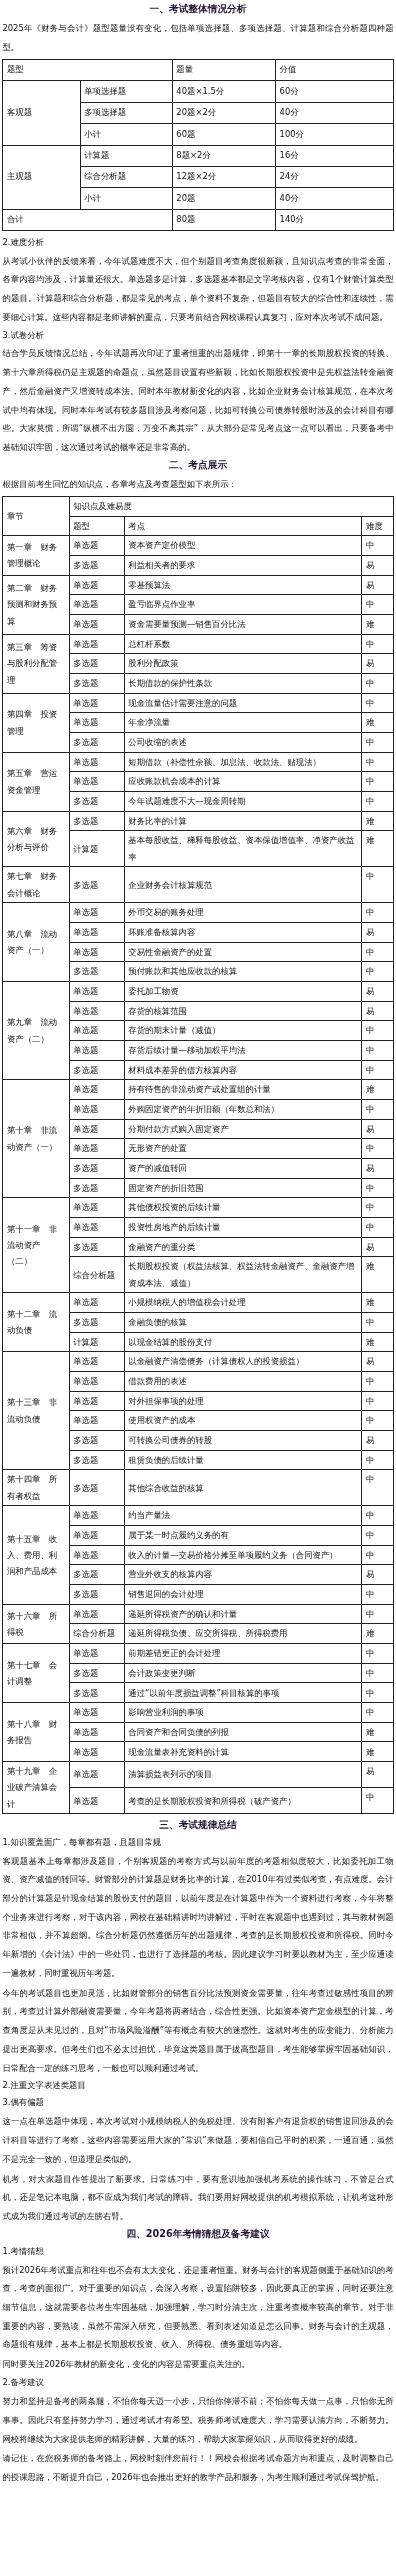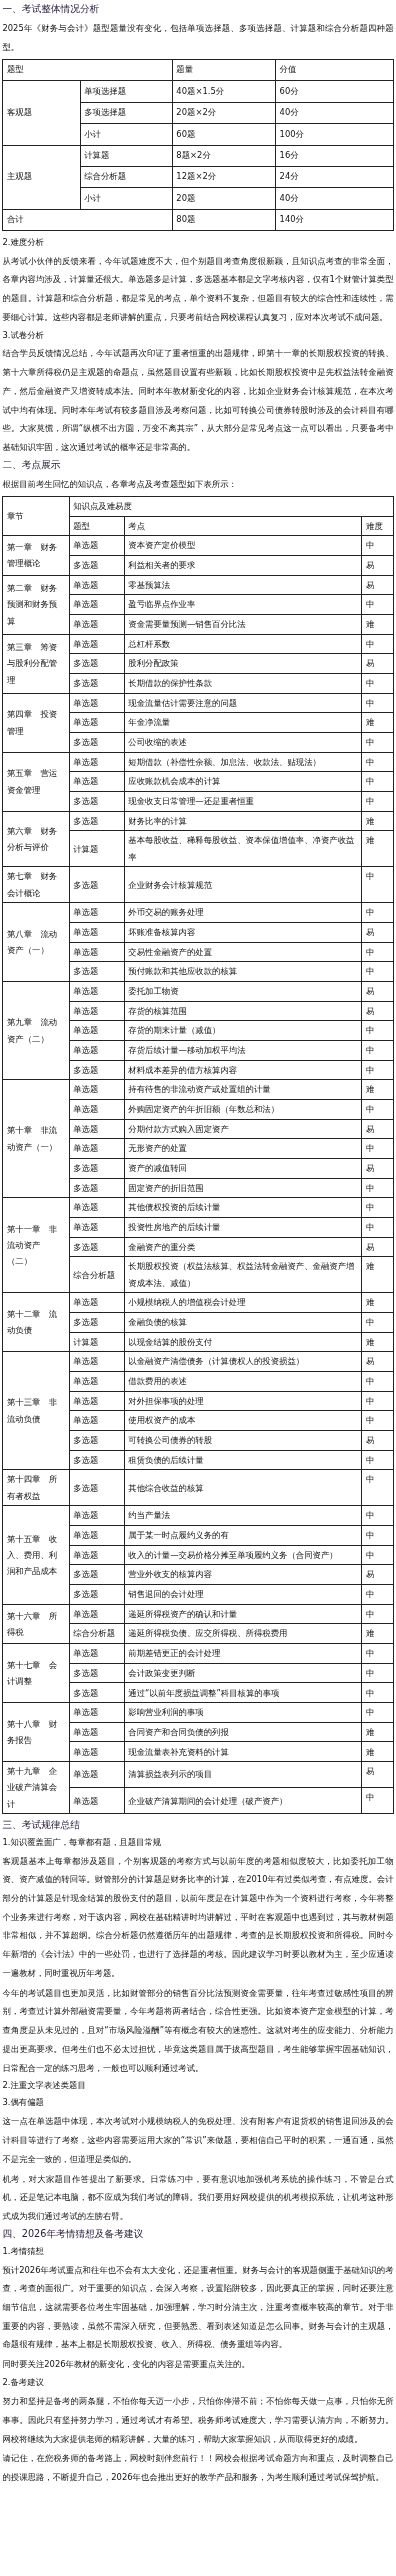--- a/index.html
+++ b/index.html
@@ -1,18 +1,18 @@
 <!DOCTYPE html>
 <html style="font-size:9.7px"><head>
 <meta charset="utf-8">
 <style>
   html, body { margin:0; padding:0; background:#ffffff; }
   body { width:396px; font-family:"DejaVu Sans", "Liberation Sans", sans-serif; color:#111; font-size:8.4px; }
   .page { padding:1.2px 2.4px 4.8px 2.4px; position:relative; }
-  h2 { font-size:9.7px; font-weight:normal; color:#231638; margin:1.2px 0 2.4px 0; line-height:14.5px; }
+  h2 { font-size:9.7px; font-weight:bold; color:#231638; margin:1.2px 0 2.4px 0; line-height:14.5px;text-align:center; }
   .sub { font-size:8.4px; line-height:15.7px; margin:1.2px 0; }
   p { margin:0 0 1.2px 0; line-height:18.7px; font-size:8.4px; text-align:justify; }
   table { border-collapse:collapse; width:100%; font-size:8.4px; margin:2.4px 0 3.6px 0; }
   td, th { border:0.6px solid #222; padding:1.2px 3.6px; text-align:left; font-weight:normal; vertical-align:middle; line-height:15.7px; }
   .t1 td { height:18px; }
   .t2 td { line-height:16.3px; }
   .t2 td.diff { vertical-align:top; width:23px; }
   .t2 td.ch { width:58px; }
   .t2 td.ty { width:47px; }
 </style>
@@ -157,21 +157,21 @@
           <td>短期借款（补偿性余额、加息法、收款法、贴现法）</td>
           <td class="diff">中</td>
         </tr>
         <tr>
           <td class="ty">单选题</td>
           <td>应收账款机会成本的计算</td>
           <td class="diff">中</td>
         </tr>
         <tr>
           <td class="ty">多选题</td>
-          <td>现金收支日常管理—还是重者恒重</td>
+          <td>今年试题难度不大—现金周转期</td>
           <td class="diff">中</td>
         </tr>
         <tr>
           <td rowspan="2" class="ch">第六章　财务分析与评价</td>
           <td class="ty">多选题</td>
           <td>财务比率的计算</td>
           <td class="diff">难</td>
         </tr>
         <tr>
           <td class="ty">计算题</td>
@@ -406,21 +406,21 @@
           <td class="diff">难</td>
         </tr>
         <tr>
           <td rowspan="2" class="ch">第十九章　企业破产清算会计</td>
           <td class="ty">单选题</td>
           <td>清算损益表列示的项目</td>
           <td class="diff">易</td>
         </tr>
         <tr>
           <td class="ty">单选题</td>
-          <td>企业破产清算期间的会计处理（破产资产）</td>
+          <td>考查的是长期股权投资和所得税（破产资产）</td>
           <td class="diff">中</td>
         </tr>
       </tbody>
   </table>
 
   <h2>三、考试规律总结</h2>
   <div id="s3-items">
       <div class="sub">1.知识覆盖面广，每章都有题，且题目常规</div>
       <p>客观题基本上每章都涉及题目，个别客观题的考察方式与以前年度的考题相似度较大，比如委托加工物资、资产减值的转回等。财管部分的计算题是财务比率的计算，在2010年有过类似考查，有点难度。会计部分的计算题是针现金结算的股份支付的题目，以前年度是在计算题中作为一个资料进行考察，今年将整个业务来进行考察，对于该内容，网校在基础精讲时均讲解过，平时在客观题中也遇到过，其与教材例题非常相似，并不算超纲。综合分析题仍然遵循历年的出题规律，考查的是长期股权投资和所得税。同时今年新增的《会计法》中的一些处罚，也进行了选择题的考核。因此建议学习时要以教材为主，至少应通读一遍教材，同时重视历年考题。</p>
       <p>今年的考试题目也更加灵活，比如财管部分的销售百分比法预测资金需要量，往年考查过敏感性项目的辨别，考查过计算外部融资需要量，今年考题将两者结合，综合性更强。比如资本资产定金模型的计算，考查角度是从未见过的，且对“市场风险溢酬”等有概念有较大的迷惑性。这就对考生的应变能力、分析能力提出更高要求。但考生们也不必太过担忧，毕竟这类题目属于拔高型题目，考生能够掌握牢固基础知识，日常配合一定的练习思考，一般也可以顺利通过考试。</p>

